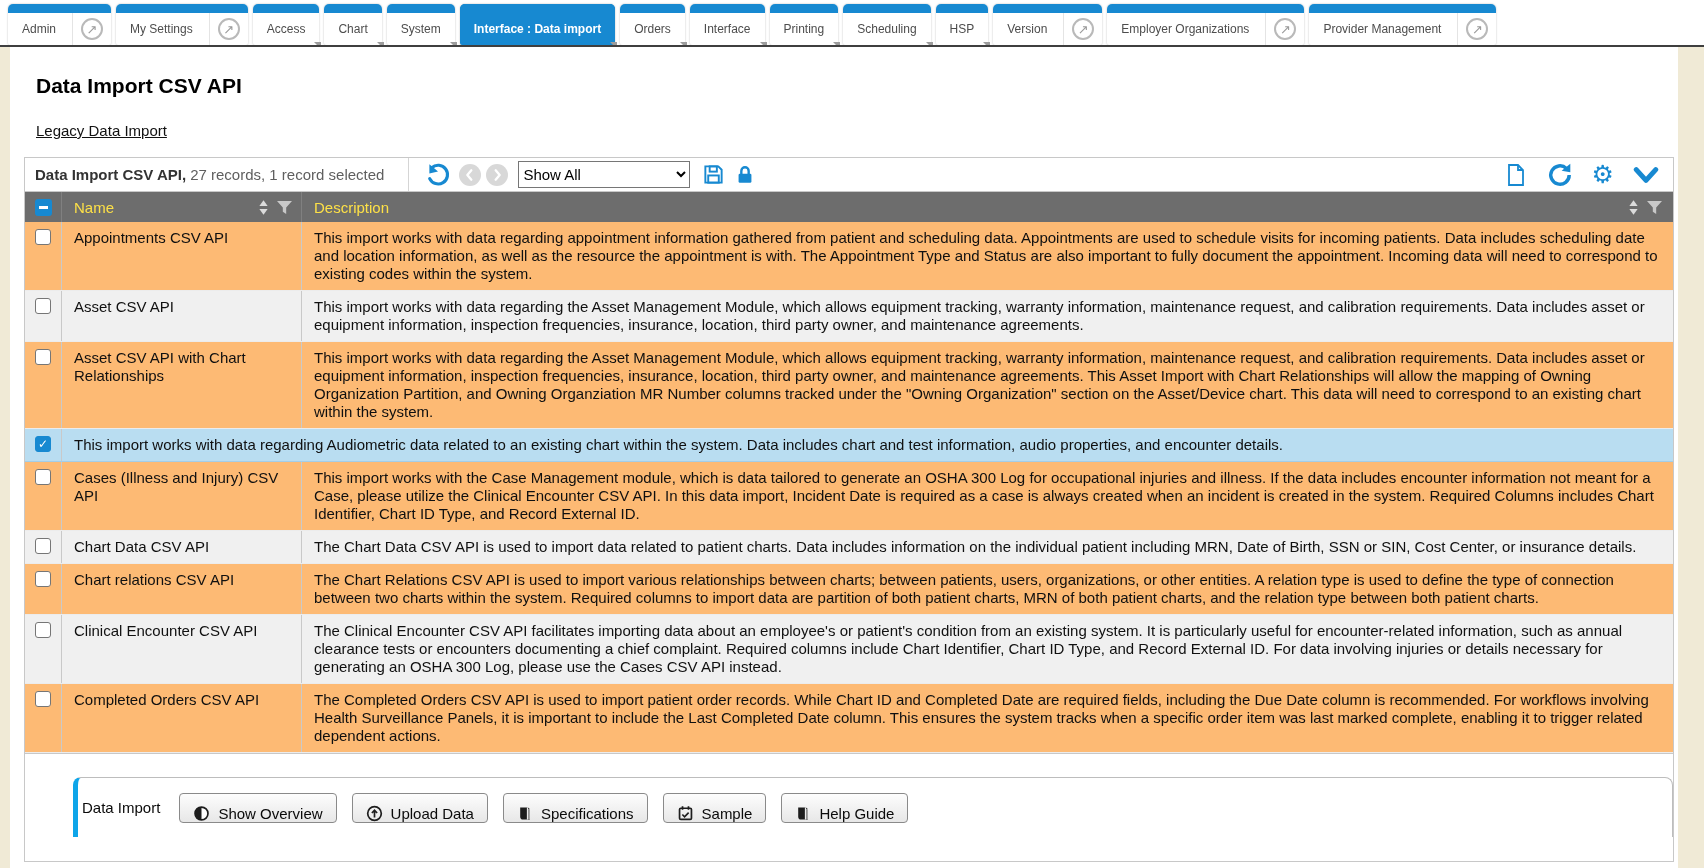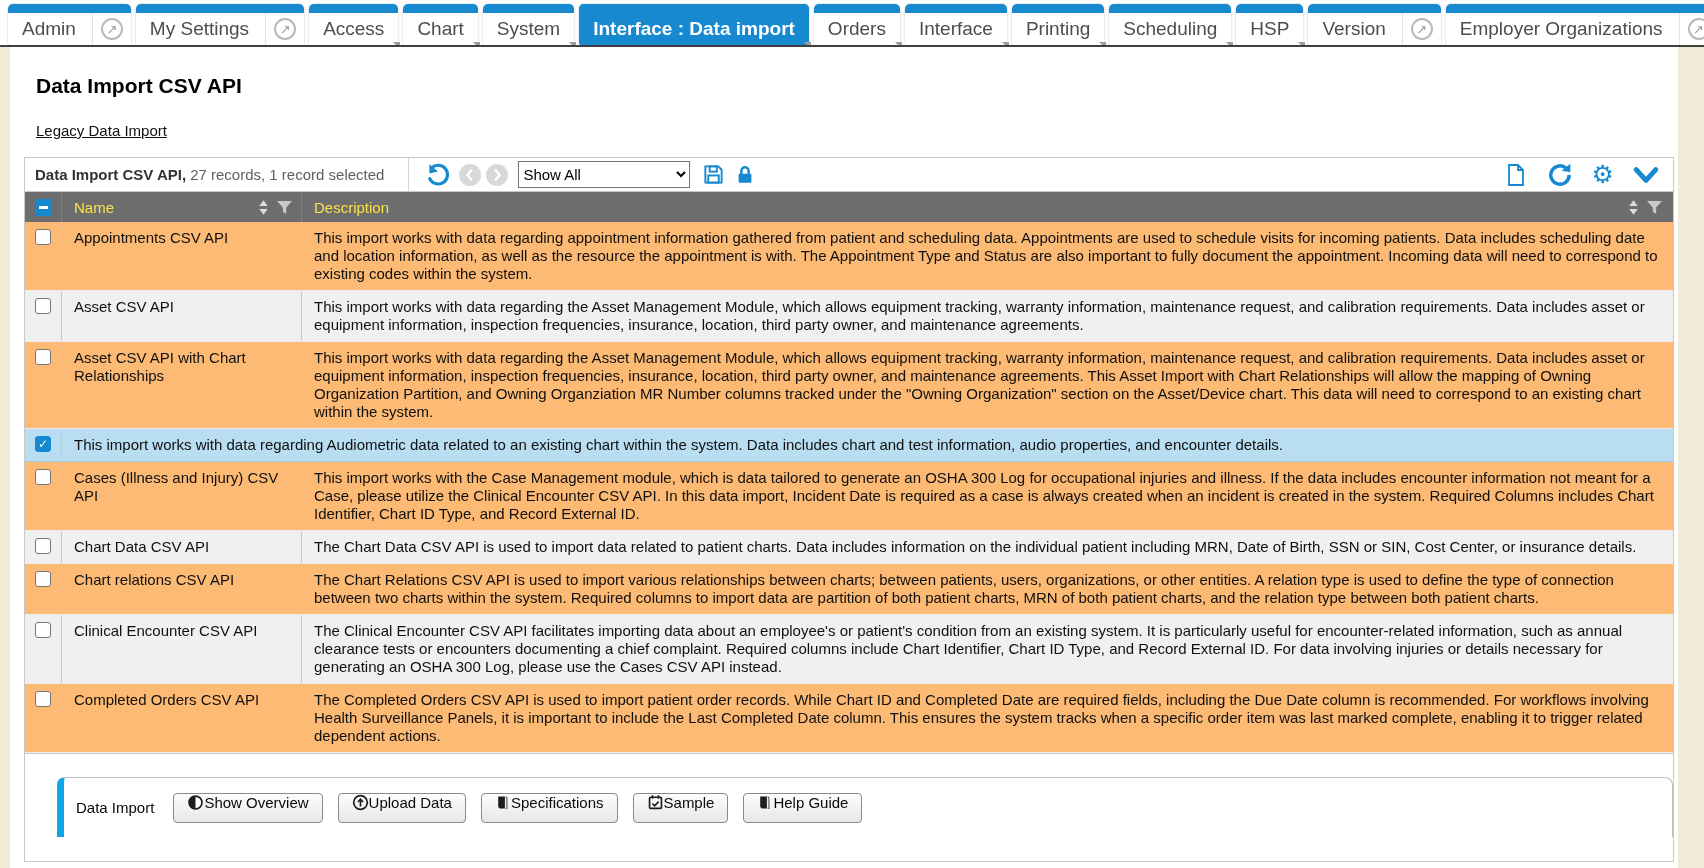--- a/index.html
+++ b/index.html
@@ -9,21 +9,21 @@
   
   .tabbar { position:relative; width:1704px; height:47px; background:#fff;
     border-bottom:2px solid #3f3f3f; display:flex; align-items:flex-end;
     gap:5px; padding:4px 0 0 8px; white-space:nowrap; overflow:hidden; z-index:3; }
   .tab { position:relative; display:flex; align-items:stretch; height:41px;
     background:#fff; border-radius:5px 5px 2px 2px; box-shadow:0 0 2px rgba(0,0,0,.28);
     flex:0 0 auto; cursor:pointer; }
   .tab-cap { position:absolute; top:0; left:0; right:0; height:9px;
     background:#1789d1; border-radius:5px 5px 0 0; }
   .tab-label { display:flex; align-items:center; padding:9px 14px 0 14px;
-    font-size:19px; color:#4d4d4d; }
+    font-size:12px; color:#4d4d4d; }
   .tab-ext { display:flex; align-items:center; padding:9px 8px 0 0; margin-left:2px;
     border-left:1px solid #e4e4e4; padding-left:8px; }
   .tab-ext .circ { width:22px; height:22px; border:2px solid #b9b9b9; border-radius:50%;
     color:#9a9a9a; font-size:13px; display:flex; align-items:center; justify-content:center; }
   .tab.active { background:#1789d1; }
   .tab.active .tab-label { color:#fff; font-weight:bold; }
   .tab.flap::after { content:""; position:absolute; right:-2px; bottom:-4px;
     border-left:7px solid transparent; border-top:7px solid #9c9c9c; }
 
   
@@ -76,25 +76,25 @@
     background:#fff; cursor:pointer; }
   .cb.checked { background:#1789d1; border-color:#1789d1; color:#fff; font-size:12px;
     font-weight:bold; display:flex; align-items:center; justify-content:center; }
   .minusbox { width:17px; height:17px; background:#1789d1; border-radius:3px;
     position:relative; cursor:pointer; }
   .minusbox::after { content:""; position:absolute; left:4px; right:4px; top:7px;
     height:3px; background:#fff; }
 
   
   .footer-area { padding:8px 0 0 8px; }
-  .bottom-panel { margin:15px 0 0 24px; height:60px; border:1px solid #bdbdbd;
-    border-bottom:none; border-left:7px solid #0ea5e9; border-radius:8px 8px 0 0;
-    display:flex; align-items:center; gap:15px; padding:6px 12px; background:#fff; }
+  .bottom-panel { margin:15px 0 0 40px; height:60px; border:1px solid #bdbdbd;
+    border-bottom:none; border-left:5px solid #0ea5e9; border-radius:8px 8px 0 0;
+    display:flex; align-items:center; gap:15px; padding:6px 4px; background:#fff; }
   .panel-tab-label { font-size:15px; color:#0a0a0a; padding-right:4px; }
-  .pbtn { display:flex; align-items:flex-start; height:30px; padding:0 13px;
+  .pbtn { display:flex; align-items:flex-end; gap:8px; height:30px; padding:0 13px;
     font-size:15px; color:#0a0a0a; border:1px solid #8a8a8a; border-radius:4px;
     background:linear-gradient(#fdfdfd,#e7e7e7); cursor:pointer; font-family:inherit; }
   svg { display:block; }
 </style>
 </head>
 <body>
 
 
 
 

